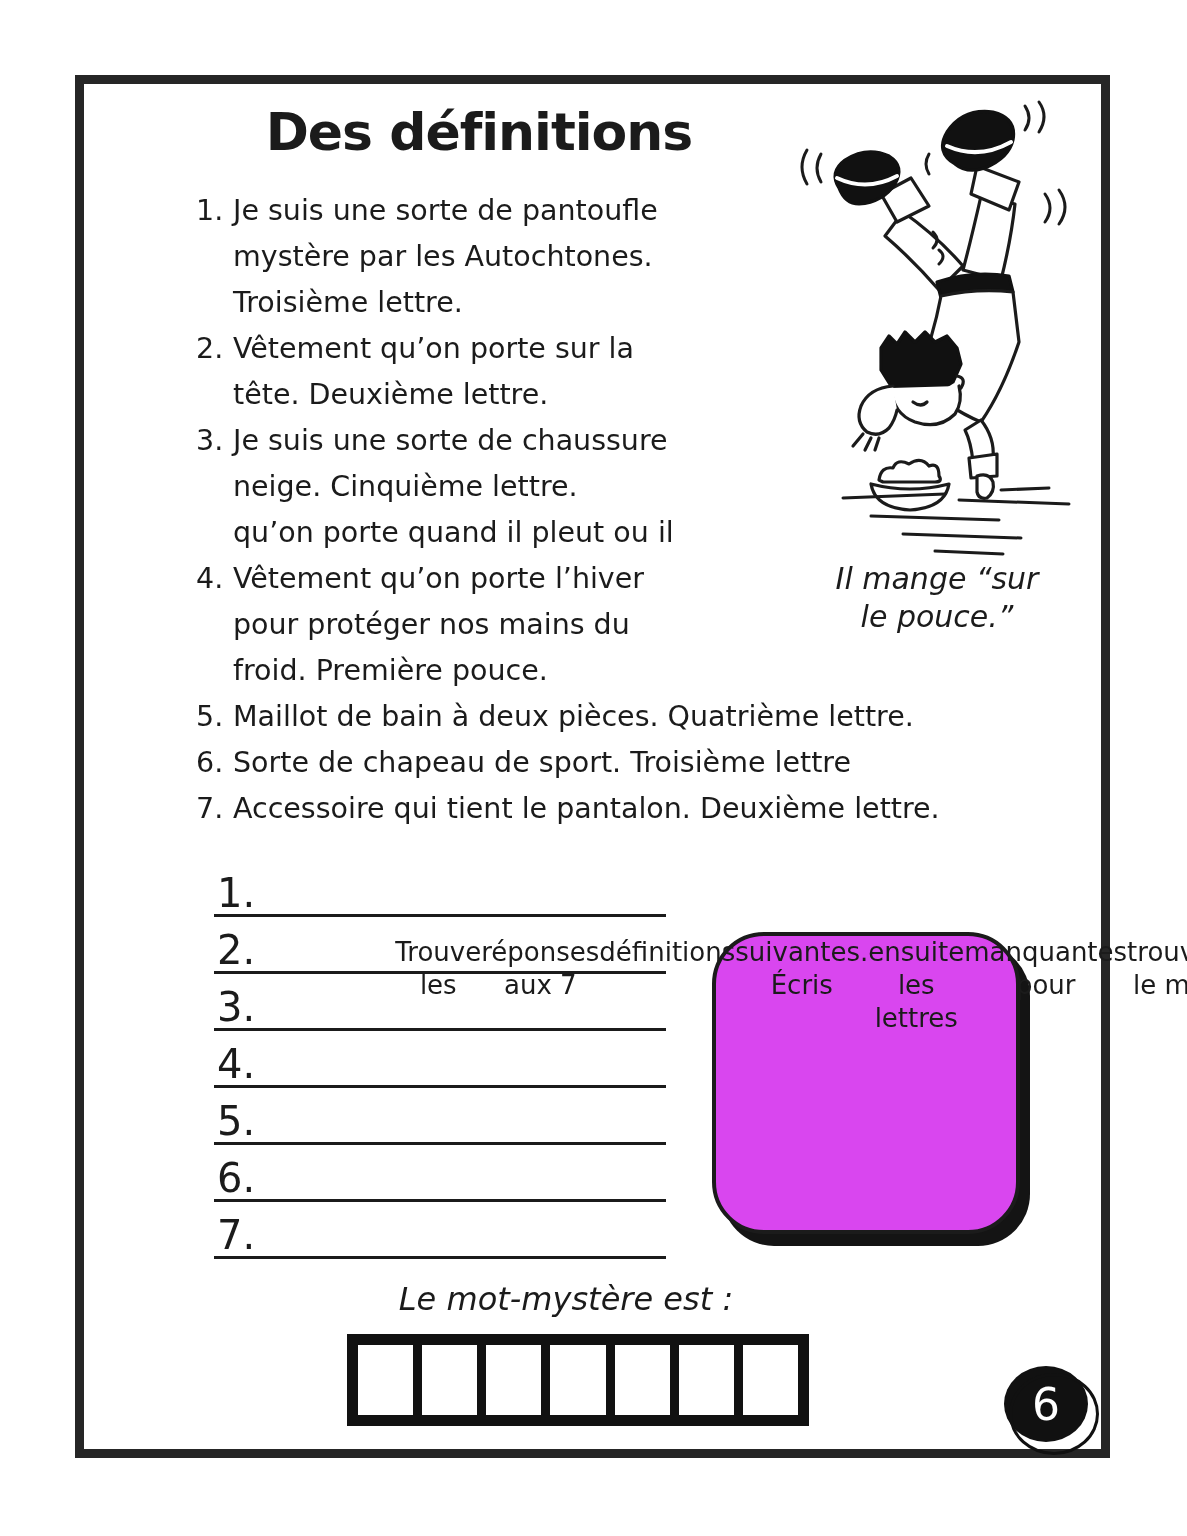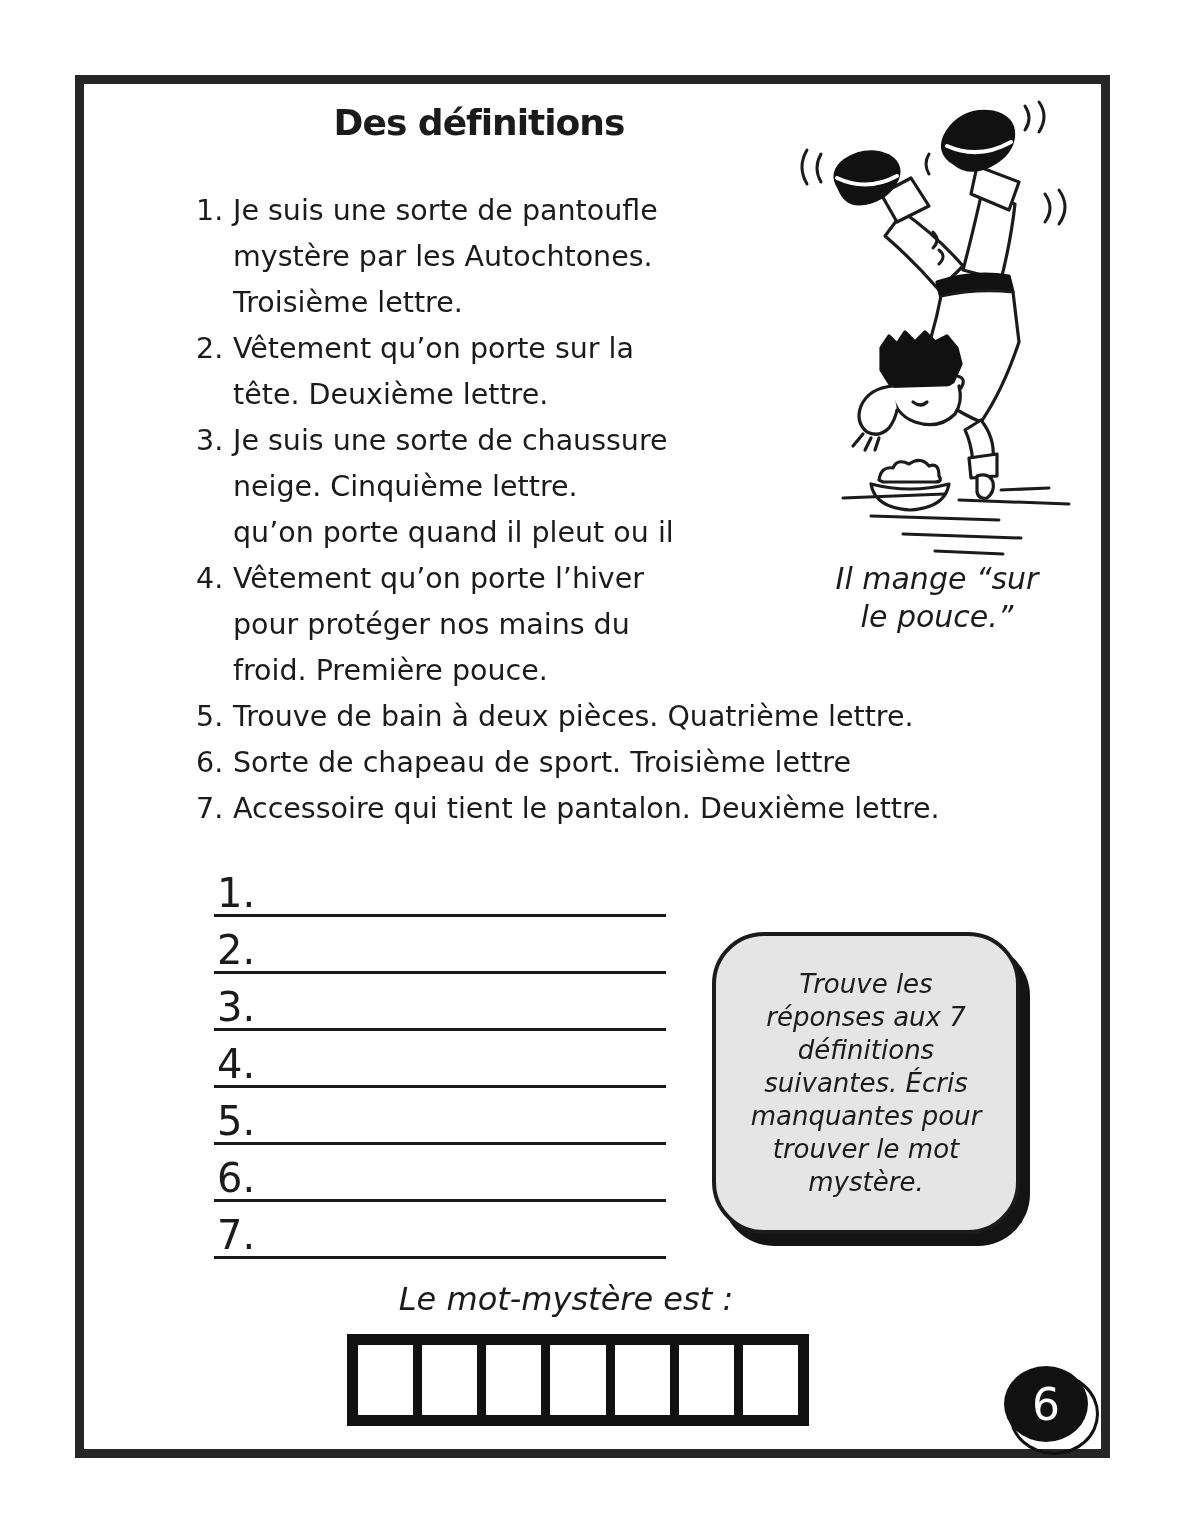--- a/index.html
+++ b/index.html
@@ -6,45 +6,45 @@
   .canvas{
     position:relative;width:1187px;height:1536px;background:#ffffff;
     font-family:"DejaVu Sans",sans-serif;color:#1b1b1b;overflow:hidden;
   }
   .sheet{
     position:absolute;left:75px;top:75px;width:1017px;height:1365px;
     border:9px solid #262626;background:#ffffff;
   }
   .title{
     position:absolute;left:10px;top:18px;width:770px;margin:0;
-    text-align:center;font-size:36px;font-weight:bold;letter-spacing:-1px;
+    text-align:center;font-size:52px;font-weight:bold;letter-spacing:-1px;
   }
   
   .defs{position:absolute;left:112px;top:104px;width:860px;}
   .def-line{display:flex;line-height:46px;font-size:28.5px;white-space:nowrap;}
   .def-line .num{width:37px;flex:0 0 37px;}
   .def-line.cont{padding-left:37px;}
   
   .figure{position:absolute;left:700px;top:6px;width:306px;text-align:center;}
   .figure svg{display:block;width:306px;height:470px;}
   .caption{margin-top:0;font-style:italic;font-size:30px;line-height:38px;}
   
   .answers{position:absolute;left:130px;top:776px;width:452px;}
   .ans-row{
     height:54px;border-bottom:3px solid #1b1b1b;
     display:flex;align-items:flex-end;
   }
   .ans-num{font-size:40px;line-height:42px;padding-left:3px;}
   
   .bubble{
     position:absolute;left:628px;top:848px;width:300px;height:294px;
-    border:4px solid #1b1b1b;border-radius:52px;background:#e5e5e5;
+    border:4px solid #1b1b1b;border-radius:52px;background:#d946ef;
     box-shadow:10px 12px 0 #141414;
-    display:flex;flex-direction:column;justify-content:center;
-    text-align:center;font-style:italic;font-size:26px;line-height:33px;
+    display:flex;flex-direction:row;justify-content:center;
+    text-align:center;font-size:26px;line-height:33px;
   }
   
   .mystery-label{
     position:absolute;left:222px;top:1196px;width:520px;text-align:center;
     font-style:italic;font-size:32px;
   }
   .boxes{
     position:absolute;left:263px;top:1250px;width:462px;height:92px;
     background:#111;display:flex;gap:9px;padding:11px;box-sizing:border-box;
   }
@@ -111,21 +111,21 @@
         <div class="def-line cont">
             <span>pour protéger nos mains du</span>
           </div>
         <div class="def-line cont">
             <span>froid. Première pouce.</span>
           </div>
       </div>
       <div>
         <div class="def-line">
             <span class="num">5.</span>
-            <span>Trouve de bain à deux pièces. Quatrième lettre.</span>
+            <span>Maillot de bain à deux pièces. Quatrième lettre.</span>
           </div>
       </div>
       <div>
         <div class="def-line">
             <span class="num">6.</span>
             <span>Sorte de chapeau de sport. Troisième lettre</span>
           </div>
       </div>
       <div>
         <div class="def-line">
@@ -218,20 +218,21 @@
       <div class="ans-row">
           <span class="ans-num">7.</span>
         </div>
     </div>
 
     <div class="bubble">
       <div>Trouve les</div>
       <div>réponses aux 7</div>
       <div>définitions</div>
       <div>suivantes. Écris</div>
+      <div>ensuite les lettres</div>
       <div>manquantes pour</div>
       <div>trouver le mot</div>
       <div>mystère.</div>
     </div>
 
     <div class="mystery-label">Le mot-mystère est :</div>
 
     <div class="boxes">
       <div class="cell"></div>
       <div class="cell"></div>

